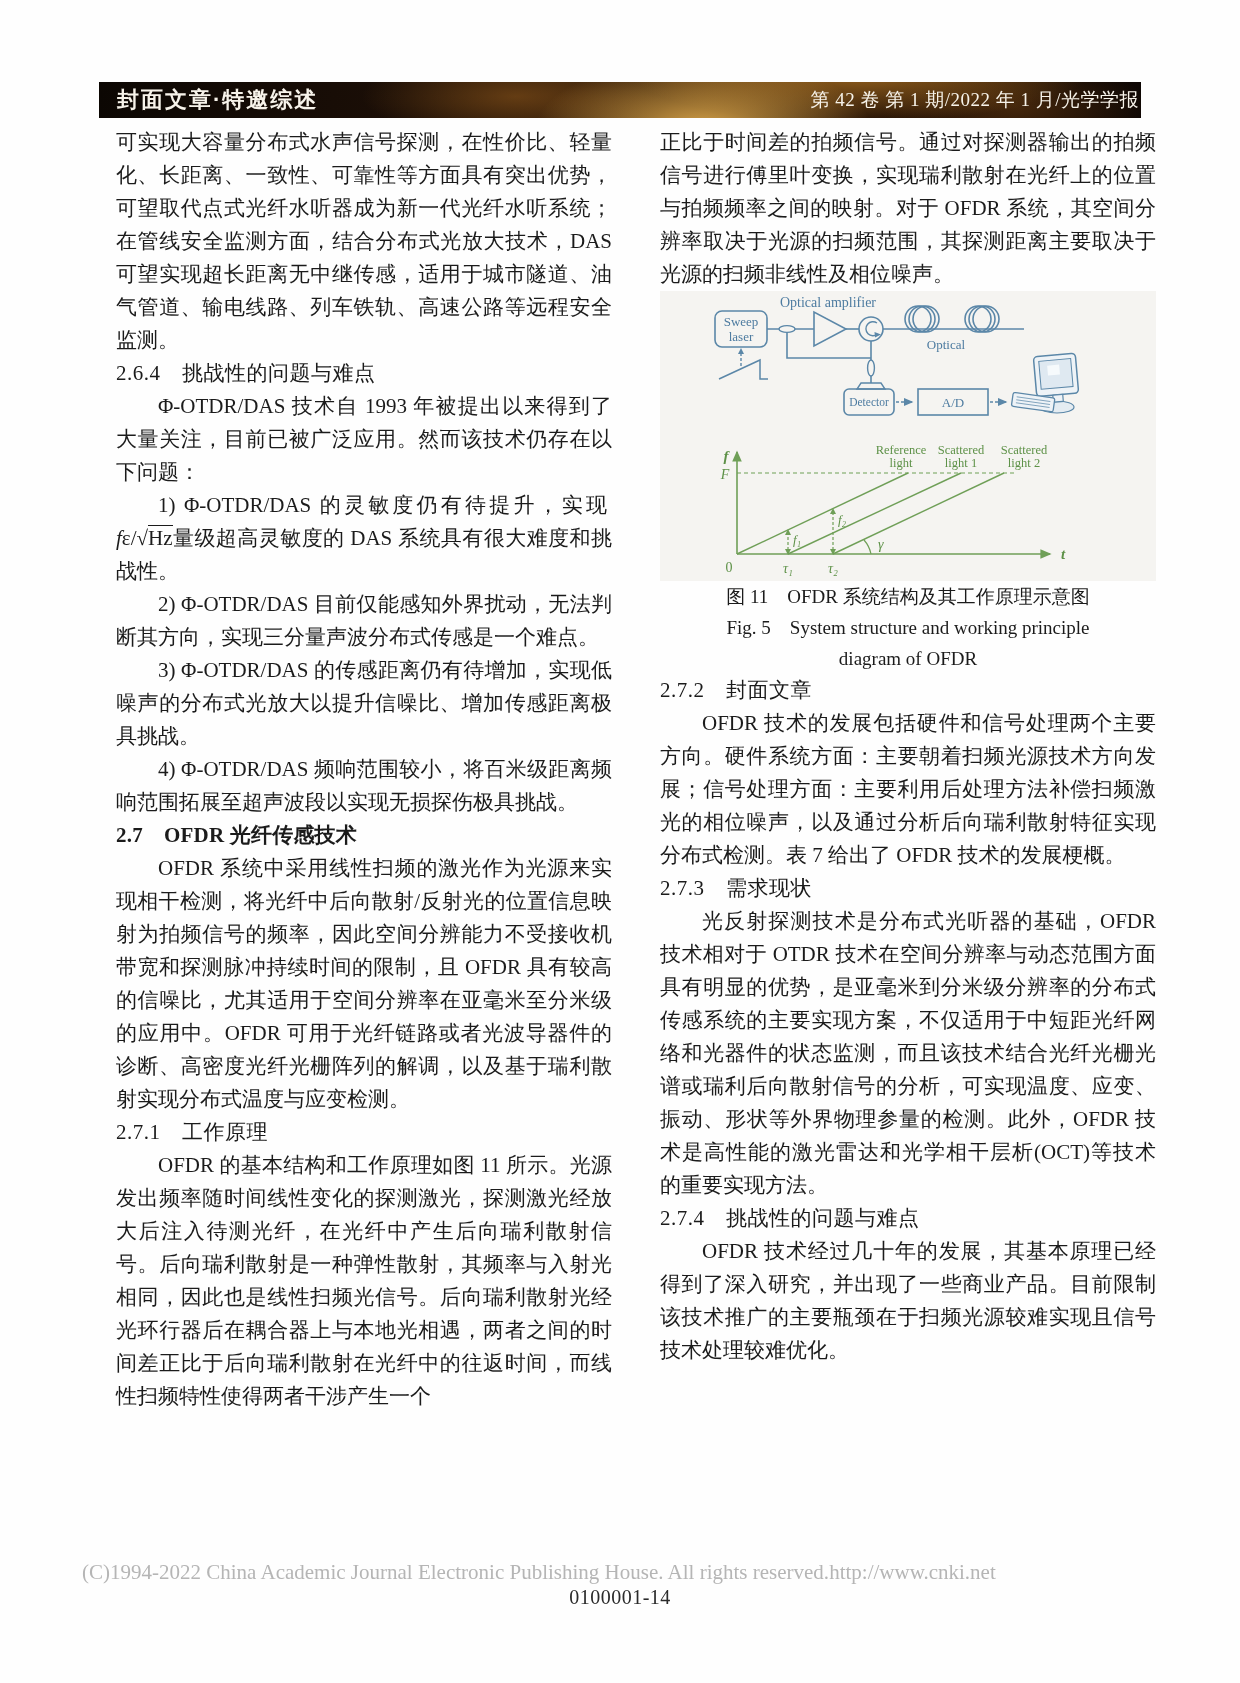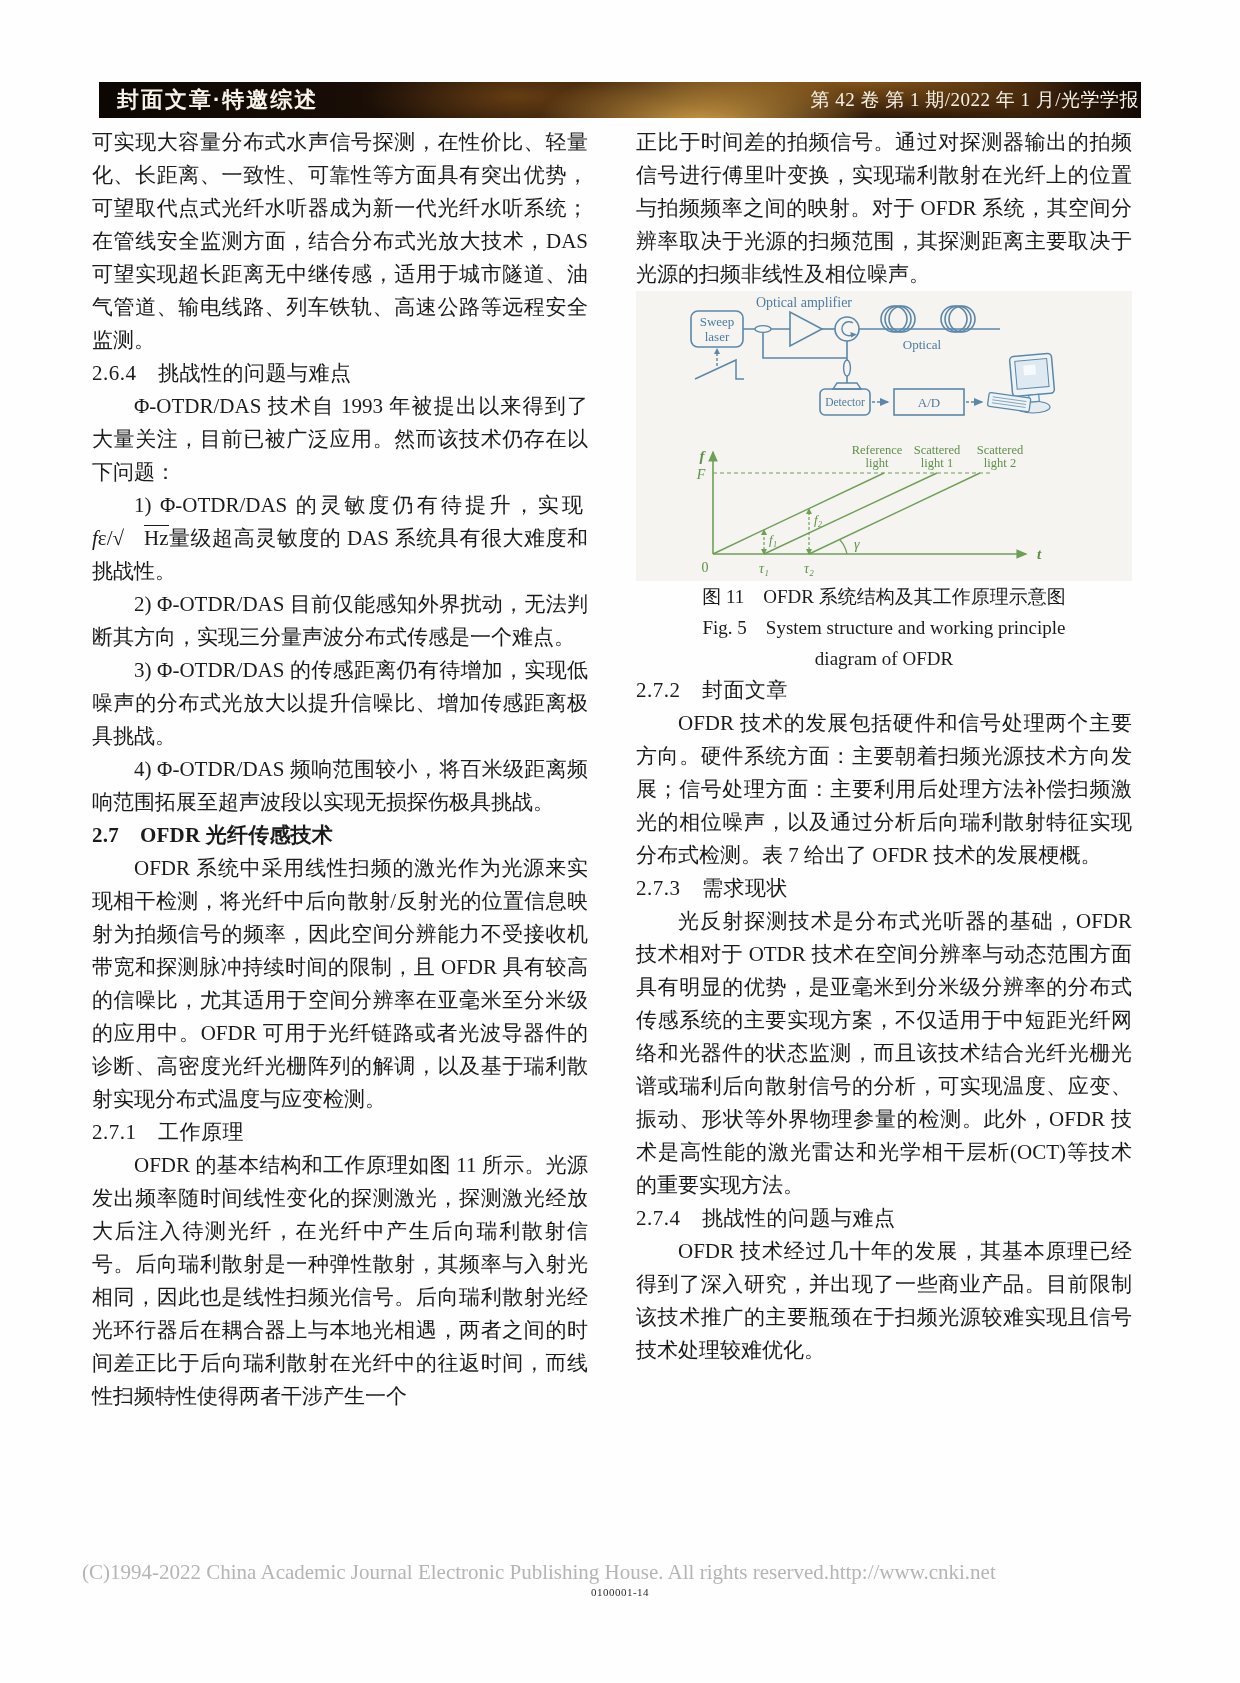--- a/index.html
+++ b/index.html
@@ -12,38 +12,38 @@
     background:
       radial-gradient(ellipse 240px 100px at 58% 130%, rgba(255,196,88,0.80), rgba(255,196,88,0) 70%),
       radial-gradient(ellipse 320px 70px at 73% -30%, rgba(214,142,42,0.65), rgba(214,142,42,0) 72%),
       radial-gradient(ellipse 220px 60px at 40% 40%, rgba(150,92,28,0.55), rgba(150,92,28,0) 70%),
       radial-gradient(ellipse 180px 60px at 88% 70%, rgba(120,70,20,0.45), rgba(120,70,20,0) 75%),
       linear-gradient(95deg,#0c0703 0%,#1c0f07 30%,#38200a 55%,#221106 78%,#0e0704 100%);}
   .headerbar .hleft{color:#f7f3ea;font-size:22px;font-weight:bold;letter-spacing:2px;
     font-family:"Liberation Sans","DejaVu Sans",sans-serif;}
   .headerbar .hright{color:#f7f3ea;font-size:19px;letter-spacing:0.5px;}
   
-  .columns{position:absolute;top:126px;left:92px;width:1040px;display:flex;gap:48px;}
+  .columns{position:absolute;top:126px;left:116px;width:1040px;display:flex;gap:48px;}
   .col{width:496px;font-size:21px;line-height:33px;text-align:justify;}
   .col p{margin:0;}
   .ind{text-indent:2em;}
   .subhead{letter-spacing:0.5px;}
   .boldhead{font-weight:bold;letter-spacing:0.2px;}
   .frm-i{font-style:italic;}
-  .ol{border-top:1.6px solid #1b1b1b;padding-top:0px;margin-left:20px;}
+  .ol{border-top:1.6px solid #1b1b1b;padding-top:0px;}
   nobr{white-space:nowrap;}
   
   .figurebox{width:496px;height:290px;background:#f5f4f1;margin:0;}
   .cap{text-align:center;font-size:19px;line-height:31px;margin:0;}
   .capzh{margin-top:2px;}
   
   .footer-copy{position:absolute;top:1560px;left:82px;width:1052px;display:flex;
     justify-content:flex-start;color:#b5b5b5;font-size:21px;}
   .pagenum{position:absolute;top:1586px;left:0;width:100%;text-align:center;
-    font-size:11px;color:#2a2a2a;letter-spacing:0.5px;}
+    font-size:20px;color:#2a2a2a;letter-spacing:0.5px;}
   
   svg text{font-family:"Liberation Serif","DejaVu Serif",serif;}
 </style>
 </head>
 <body>
 
 <div class="page">
 
   <div class="headerbar">
     <span class="hleft">封面文章·特邀综述</span>

